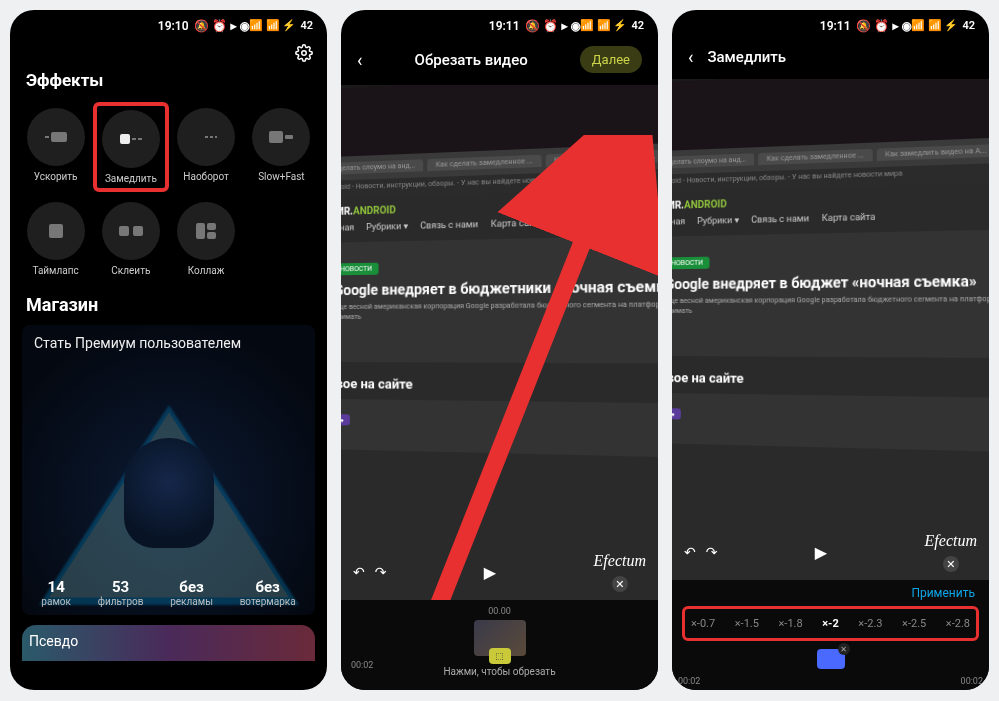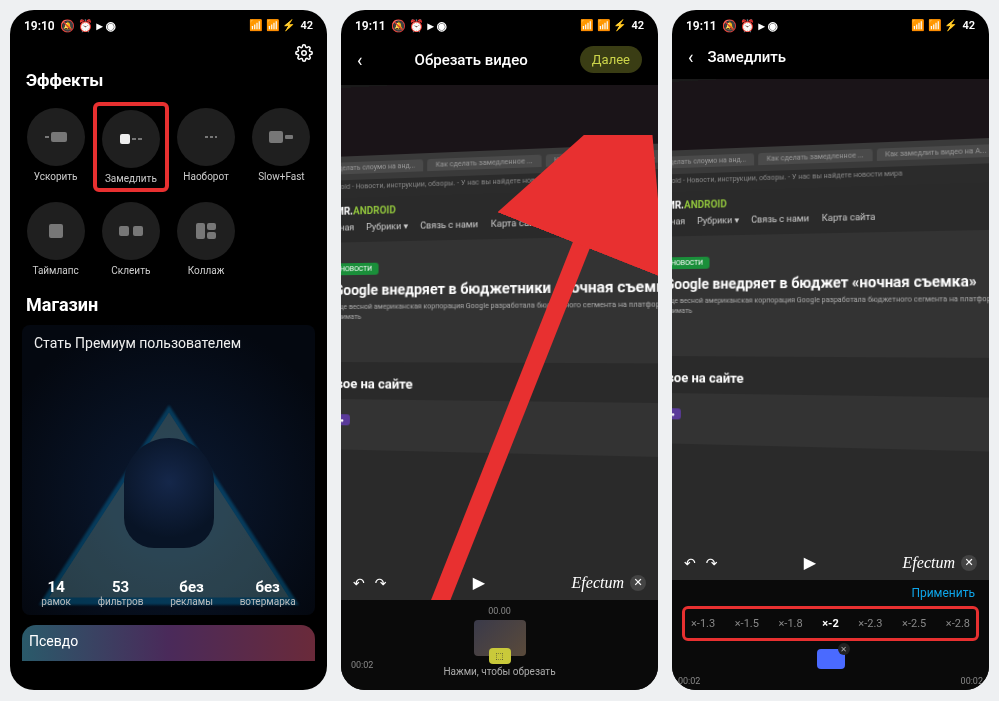--- a/index.html
+++ b/index.html
@@ -18,21 +18,21 @@
     background: #000;
     border-radius: 24px;
     overflow: hidden;
     position: relative;
     color: #fff;
     display: flex;
     flex-direction: column;
   }
   .statusbar {
     display: flex;
-    justify-content: space-between;
+    justify-content: flex-end;
     align-items: center;
     padding: 5px 14px 0 14px;
     font-size: 12px;
     font-weight: 600;
     height: 26px;
   }
   .sb-left { display: flex; align-items: center; gap: 6px; }
   .sb-right { display: flex; align-items: center; gap: 4px; font-size: 11px; }
   .topbar {
     display: flex;
@@ -171,21 +171,21 @@
   .bm-badge2 { background: #5a3a9a; color: #fff; font-size: 6px; padding: 2px 6px; border-radius: 3px; display: inline-block; }
 
   .play-row {
     position: absolute;
     bottom: 8px; left: 0; right: 0;
     display: flex; align-items: center; justify-content: space-between;
     padding: 0 12px;
   }
   .play-row .ur { display: flex; gap: 10px; font-size: 14px; }
   .play-row .play { font-size: 16px; }
-  .play-row .brand { font-family: cursive; font-style: italic; font-size: 16px; display: flex; align-items: center; gap: 6px; }
+  .play-row .brand { font-family: cursive; font-style: italic; font-size: 16px; display: flex; align-items: center; gap: 6px; flex-direction: column; }
   .play-row .brand .close { font-size: 11px; background: #444; width: 16px; height: 16px; border-radius: 50%; display: flex; align-items: center; justify-content: center; font-style: normal; font-family: sans-serif; }
 
   
   .trim-area { height: 90px; background: #0a0a0a; padding: 6px 10px 4px 10px; position: relative; font-size: 10px; color: #888; }
   .trim-time-top { display: flex; justify-content: center; font-size: 9px; }
   .trim-strip { height: 36px; margin: 4px auto; width: 52px; background: #333; border-radius: 4px; position: relative; overflow: hidden;}
   .trim-strip .thumb { width: 100%; height: 100%; background: linear-gradient(135deg, #3a3a4a, #5a4a3a); }
   .trim-marker { position: absolute; bottom: 26px; left: 50%; transform: translateX(-50%); width: 22px; height: 16px; background: #c9c93a; border-radius: 4px; font-size: 9px; color: #333; display: flex; align-items: center; justify-content: center; }
   .trim-time-bl { position: absolute; left: 10px; bottom: 20px; font-size: 9px; }
   .trim-hint { text-align: center; font-size: 10px; color: #aaa; margin-top: 10px; }
@@ -460,21 +460,21 @@
         <span>Efectum</span>
         <span class="close">✕</span>
       </div>
     </div>
   </div>
   <div class="speed-area">
     <div class="apply-row">
         <span class="apply">Применить</span>
       </div>
     <div class="speeds">
-      <span class="speed" data="" peronly-bind="">×-1.3</span>
+      <span class="speed" data="" peronly-bind="">×-0.7</span>
       <span class="speed">×-1.5</span>
       <span class="speed">×-1.8</span>
       <span class="speed active">×-2</span>
       <span class="speed">×-2.3</span>
       <span class="speed">×-2.5</span>
       <span class="speed">×-2.8</span>
     </div>
     <div class="speed-track">
       <div class="speed-blue"></div>
       <div class="speed-close-badge">✕</div>

